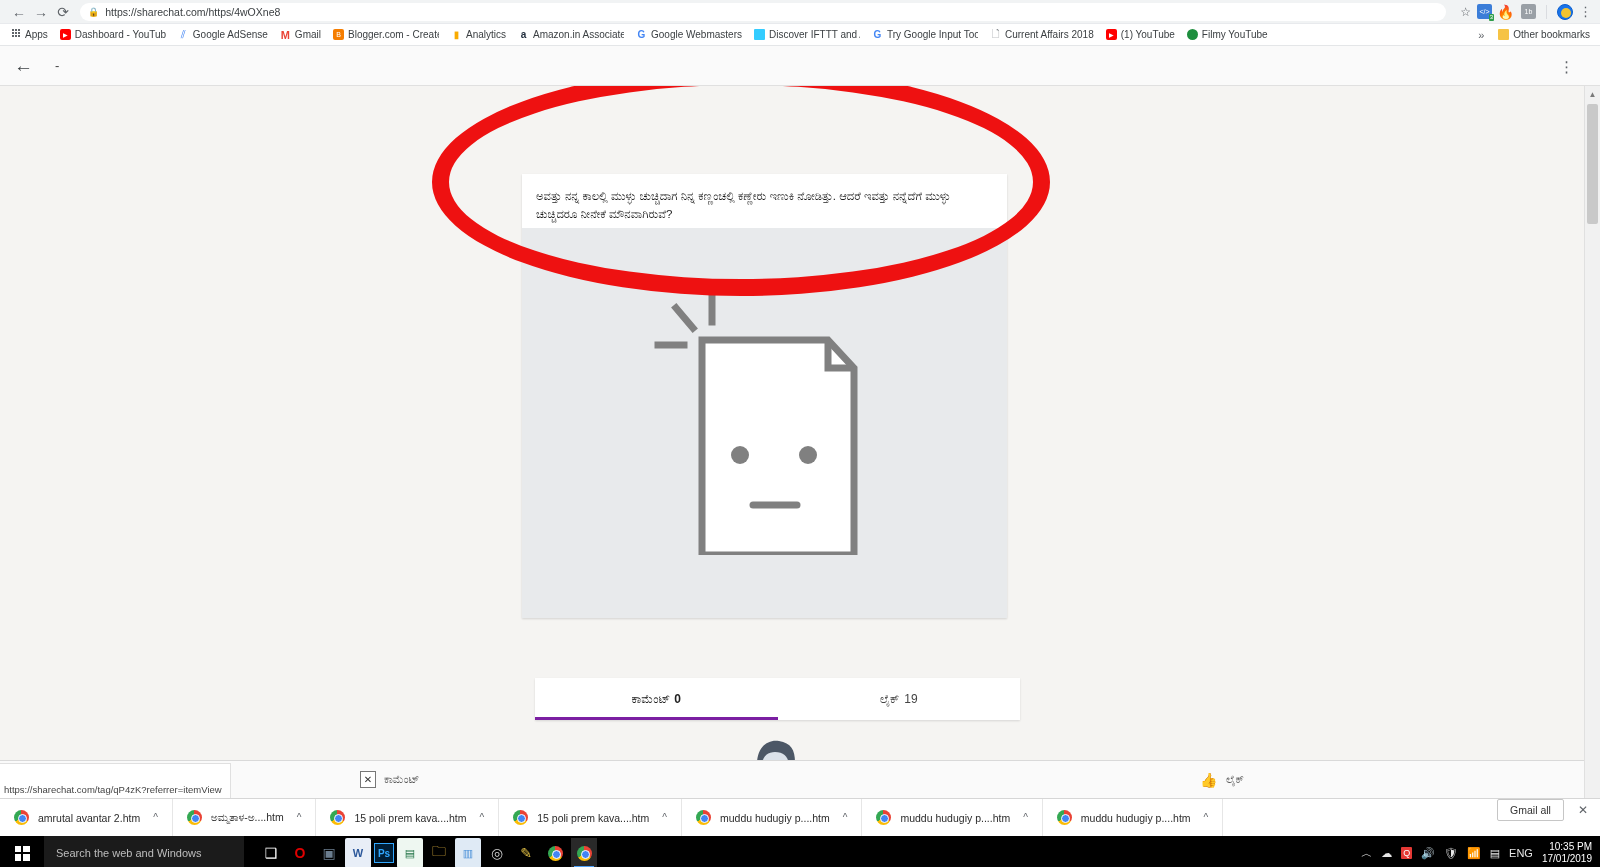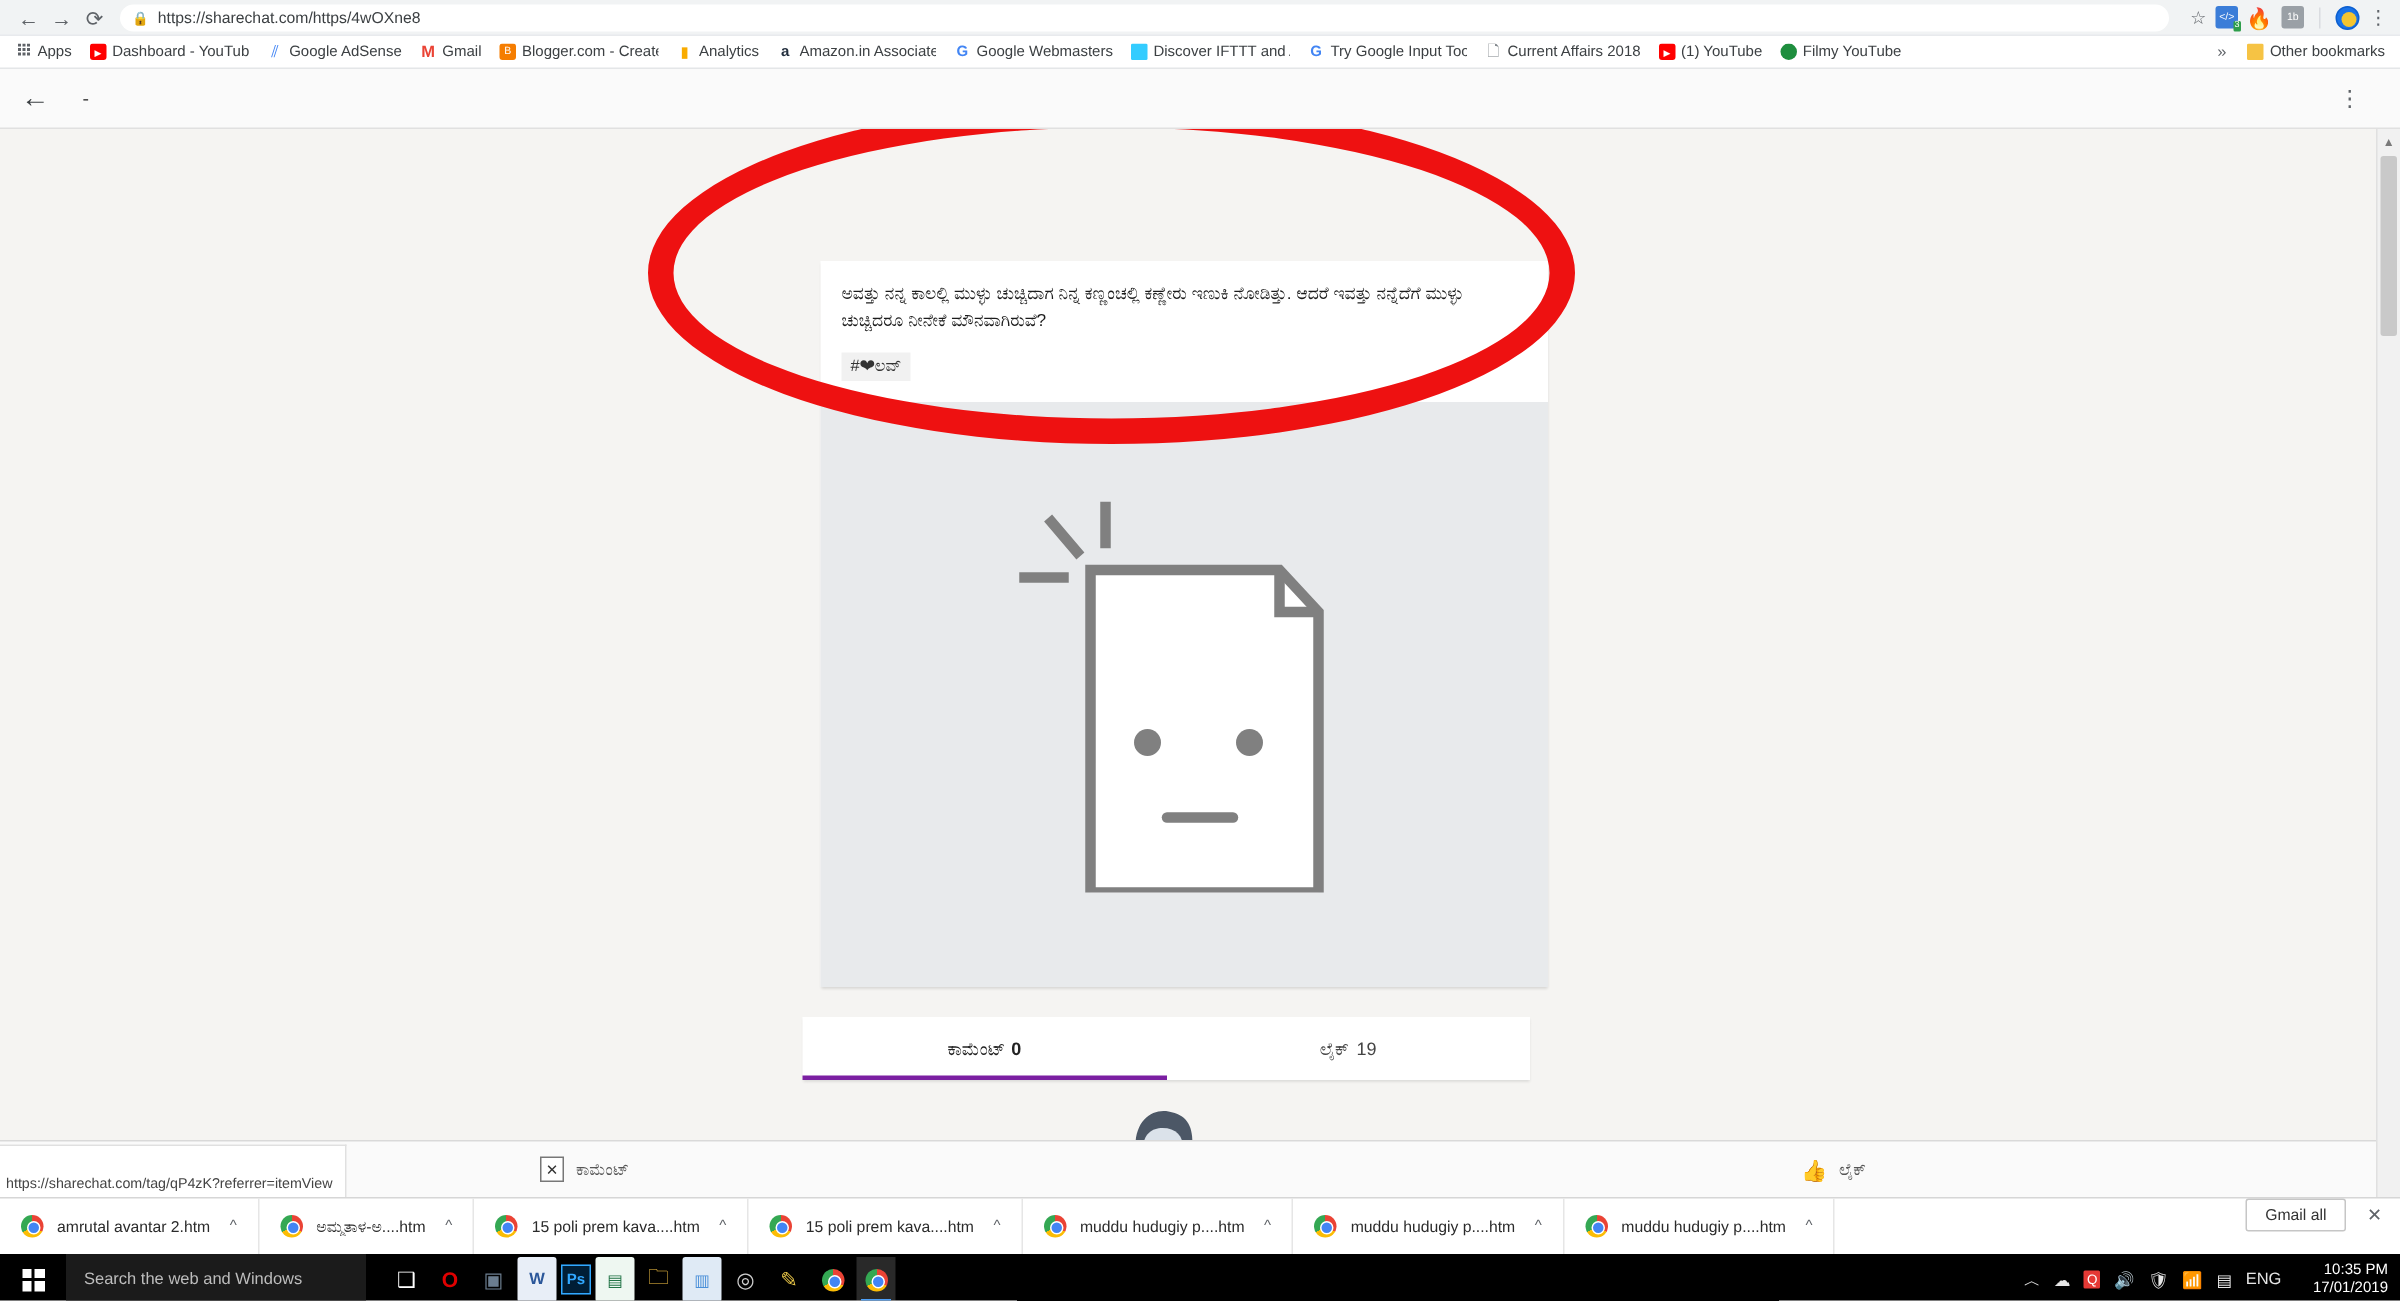--- a/index.html
+++ b/index.html
@@ -133,21 +133,21 @@
 
   
   .viewport {
     position: relative;
     height: 712px;
     background: #f5f4f2;
     overflow: hidden;
   }
   .card {
     position: absolute;
-    left: 547px; top: 88px;
+    left: 522px; top: 88px;
     width: 485px;
     background: #fff;
     box-shadow: 0 1px 2px rgba(0,0,0,.14);
   }
   .post-text {
     padding: 14px 14px 4px 14px;
     font-size: 11.5px;
     line-height: 1.55;
     color: #1b1b1b;
     font-family: "Liberation Sans", "DejaVu Sans", sans-serif;
@@ -333,21 +333,21 @@
     font-size: 14px;
     position: relative;
   }
   .tb-ico.active { background: rgba(255,255,255,.16); }
   .tb-ico.active::after {
     content:''; position:absolute; bottom:0; left:3px; right:3px; height:2px; background:#4ea0f7;
   }
   .tray { margin-left: auto; display: flex; align-items: center; gap: 9px; padding-right: 8px; color: #fff; }
   .tray .ti { font-size: 11px; color: #e6e6e6; }
   .tray .red { background:#e53935; color:#fff; padding:1px 2px; font-size:9px; border-radius:1px;}
-  .clock { font-size: 10px; line-height: 1.25; text-align: right; color: #fff; margin-left: 12px; }
+  .clock { font-size: 10px; line-height: 1.25; text-align: right; color: #fff; }
 </style>
 </head>
 <body>
 
 <div class="chrome-topbar">
   <div class="nav-btn">←</div>
   <div class="nav-btn">→</div>
   <div class="nav-btn">⟳</div>
   <div class="omnibox">
     <span class="lock-ico">🔒</span>
@@ -438,23 +438,20 @@
 <div class="page-toolbar">
   <div class="back-arrow">←</div>
   <div class="toolbar-dash">-</div>
   <div class="toolbar-kebab">⋮</div>
 </div>
 
 <div class="viewport">
 
   <div class="card">
     <div class="post-text">ಅವತ್ತು ನನ್ನ ಕಾಲಲ್ಲಿ ಮುಳ್ಳು ಚುಚ್ಚಿದಾಗ ನಿನ್ನ ಕಣ್ಣಂಚಲ್ಲಿ ಕಣ್ಣೇರು ಇಣುಕಿ ನೋಡಿತ್ತು. ಆದರೆ ಇವತ್ತು ನನ್ನೆದೆಗೆ ಮುಳ್ಳು ಚುಚ್ಚಿದರೂ ನೀನೇಕೆ ಮೌನವಾಗಿರುವೆ?</div>
-    <div class="hashtag-row">
-      <span class="hashtag">#❤ಲವ್</span>
-    </div>
     <div class="media-box">
       <div class="broken-doc">
         <svg width="250" height="265" viewBox="0 0 250 265" xmlns="http://www.w3.org/2000/svg">
           <g stroke="#808080" stroke-width="7" fill="none" stroke-linecap="square">
             <line x1="72" y1="8" x2="72" y2="32"></line>
             <line x1="36" y1="18" x2="53" y2="38"></line>
             <line x1="18" y1="55" x2="44" y2="55"></line>
           </g>
           <path d="M62 50 H188 L214 78 V265 H62 Z" fill="#ffffff" stroke="#808080" stroke-width="7"></path>
           <path d="M188 50 V78 H214" fill="none" stroke="#808080" stroke-width="7"></path>

